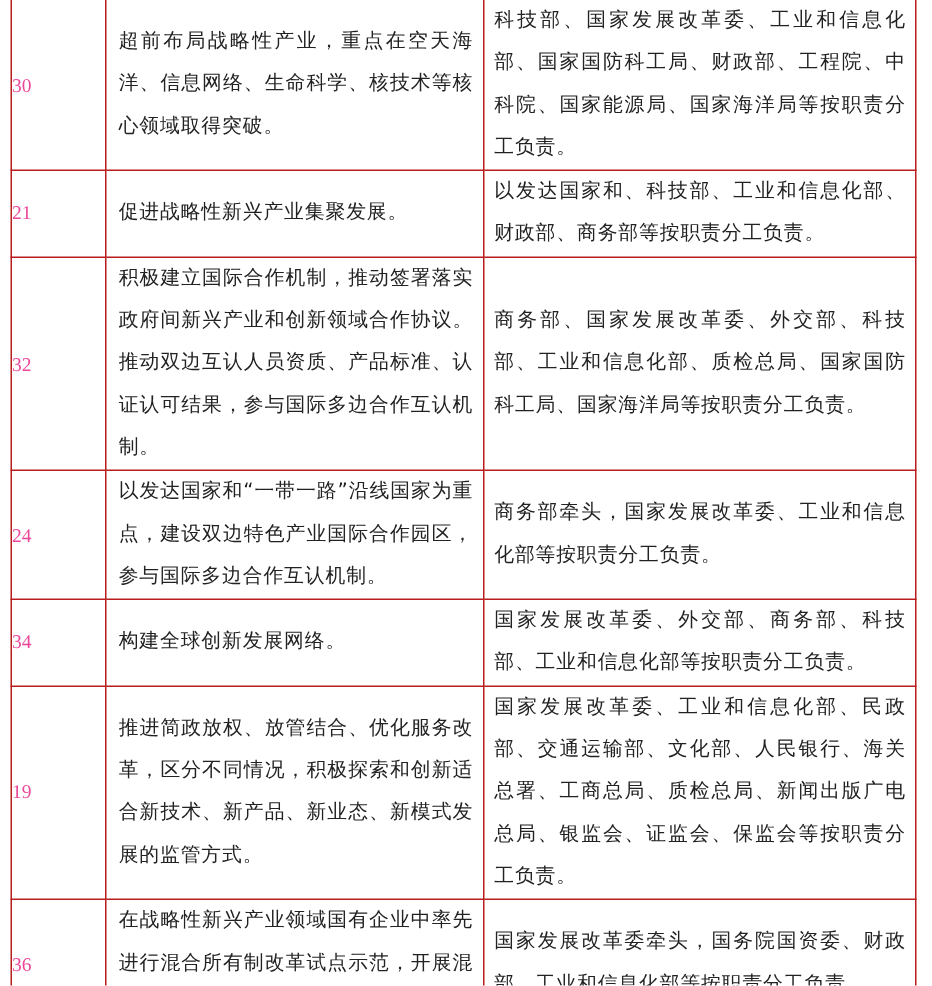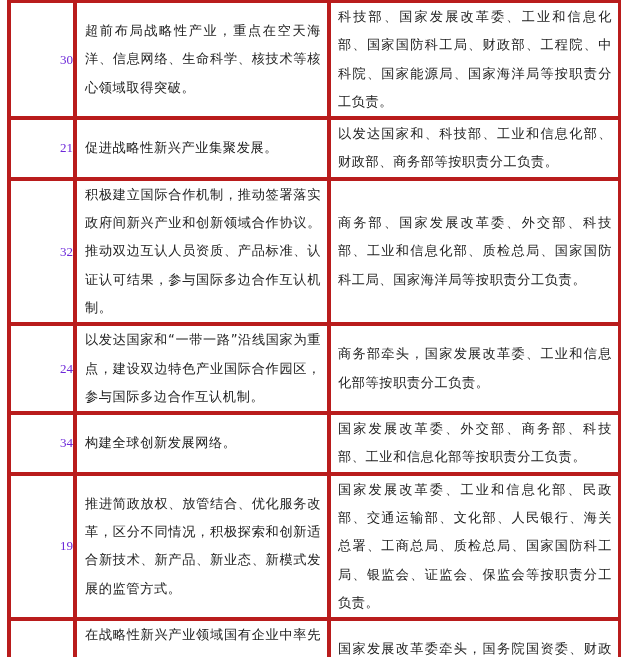--- a/index.html
+++ b/index.html
@@ -4,29 +4,29 @@
   <style>
     html, body { margin: 0; padding: 0; background: #ffffff; }
     body { width: 621px; height: 657px; overflow: hidden; position: relative;
            font-family: "DejaVu Sans", "Liberation Sans", sans-serif; color: #222; }
     table.tbl {
       position: absolute; left: 7px; top: -1px;
       border-collapse: collapse; table-layout: fixed;
       width: 604px;
     }
     table.tbl td {
-      border: 4px solid #b91c1c;
+      border: 1px solid #b91c1c;
       vertical-align: middle;
       padding: 0;
       margin-left: 24px;
     }
     td.num {
-      width: 62px; text-align: right;
+      width: 62px; text-align: left;
       font-family: "Liberation Serif", "DejaVu Serif", serif;
-      font-size: 13px; color: #6d28d9;
+      font-size: 13px; color: #ec4899;
     }
     td.task, td.dept {
       font-size: 13.2px; line-height: 28.3px;
       padding: 0 6px 0 8px !important;
       letter-spacing: 0.6px;
     }
     td.task { width: 236px; }
     td.dept { width: 274px; padding-left: 7px !important; }
     .cell-text { display: block; text-align: justify; }
   </style>
@@ -79,21 +79,21 @@
       <td class="dept">
           <span class="cell-text">国家发展改革委、外交部、商务部、科技部、工业和信息化部等按职责分工负责。</span>
         </td>
     </tr>
     <tr style="height:113px">
       <td class="num">19</td>
       <td class="task">
           <span class="cell-text">推进简政放权、放管结合、优化服务改革，区分不同情况，积极探索和创新适合新技术、新产品、新业态、新模式发展的监管方式。</span>
         </td>
       <td class="dept">
-          <span class="cell-text">国家发展改革委、工业和信息化部、民政部、交通运输部、文化部、人民银行、海关总署、工商总局、质检总局、国家国防科工局、银监会、证监会、保监会等按职责分工负责。</span>
+          <span class="cell-text">国家发展改革委、工业和信息化部、民政部、交通运输部、文化部、人民银行、海关总署、工商总局、质检总局、新闻出版广电总局、银监会、证监会、保监会等按职责分工负责。</span>
         </td>
     </tr>
     <tr style="height:85px">
       <td class="num">36</td>
       <td class="task">
           <span class="cell-text">在战略性新兴产业领域国有企业中率先进行混合所有制改革试点示范，开展混合所有制企业员工持股试点。</span>
         </td>
       <td class="dept">
           <span class="cell-text">国家发展改革委牵头，国务院国资委、财政部、工业和信息化部等按职责分工负责。</span>
         </td>

